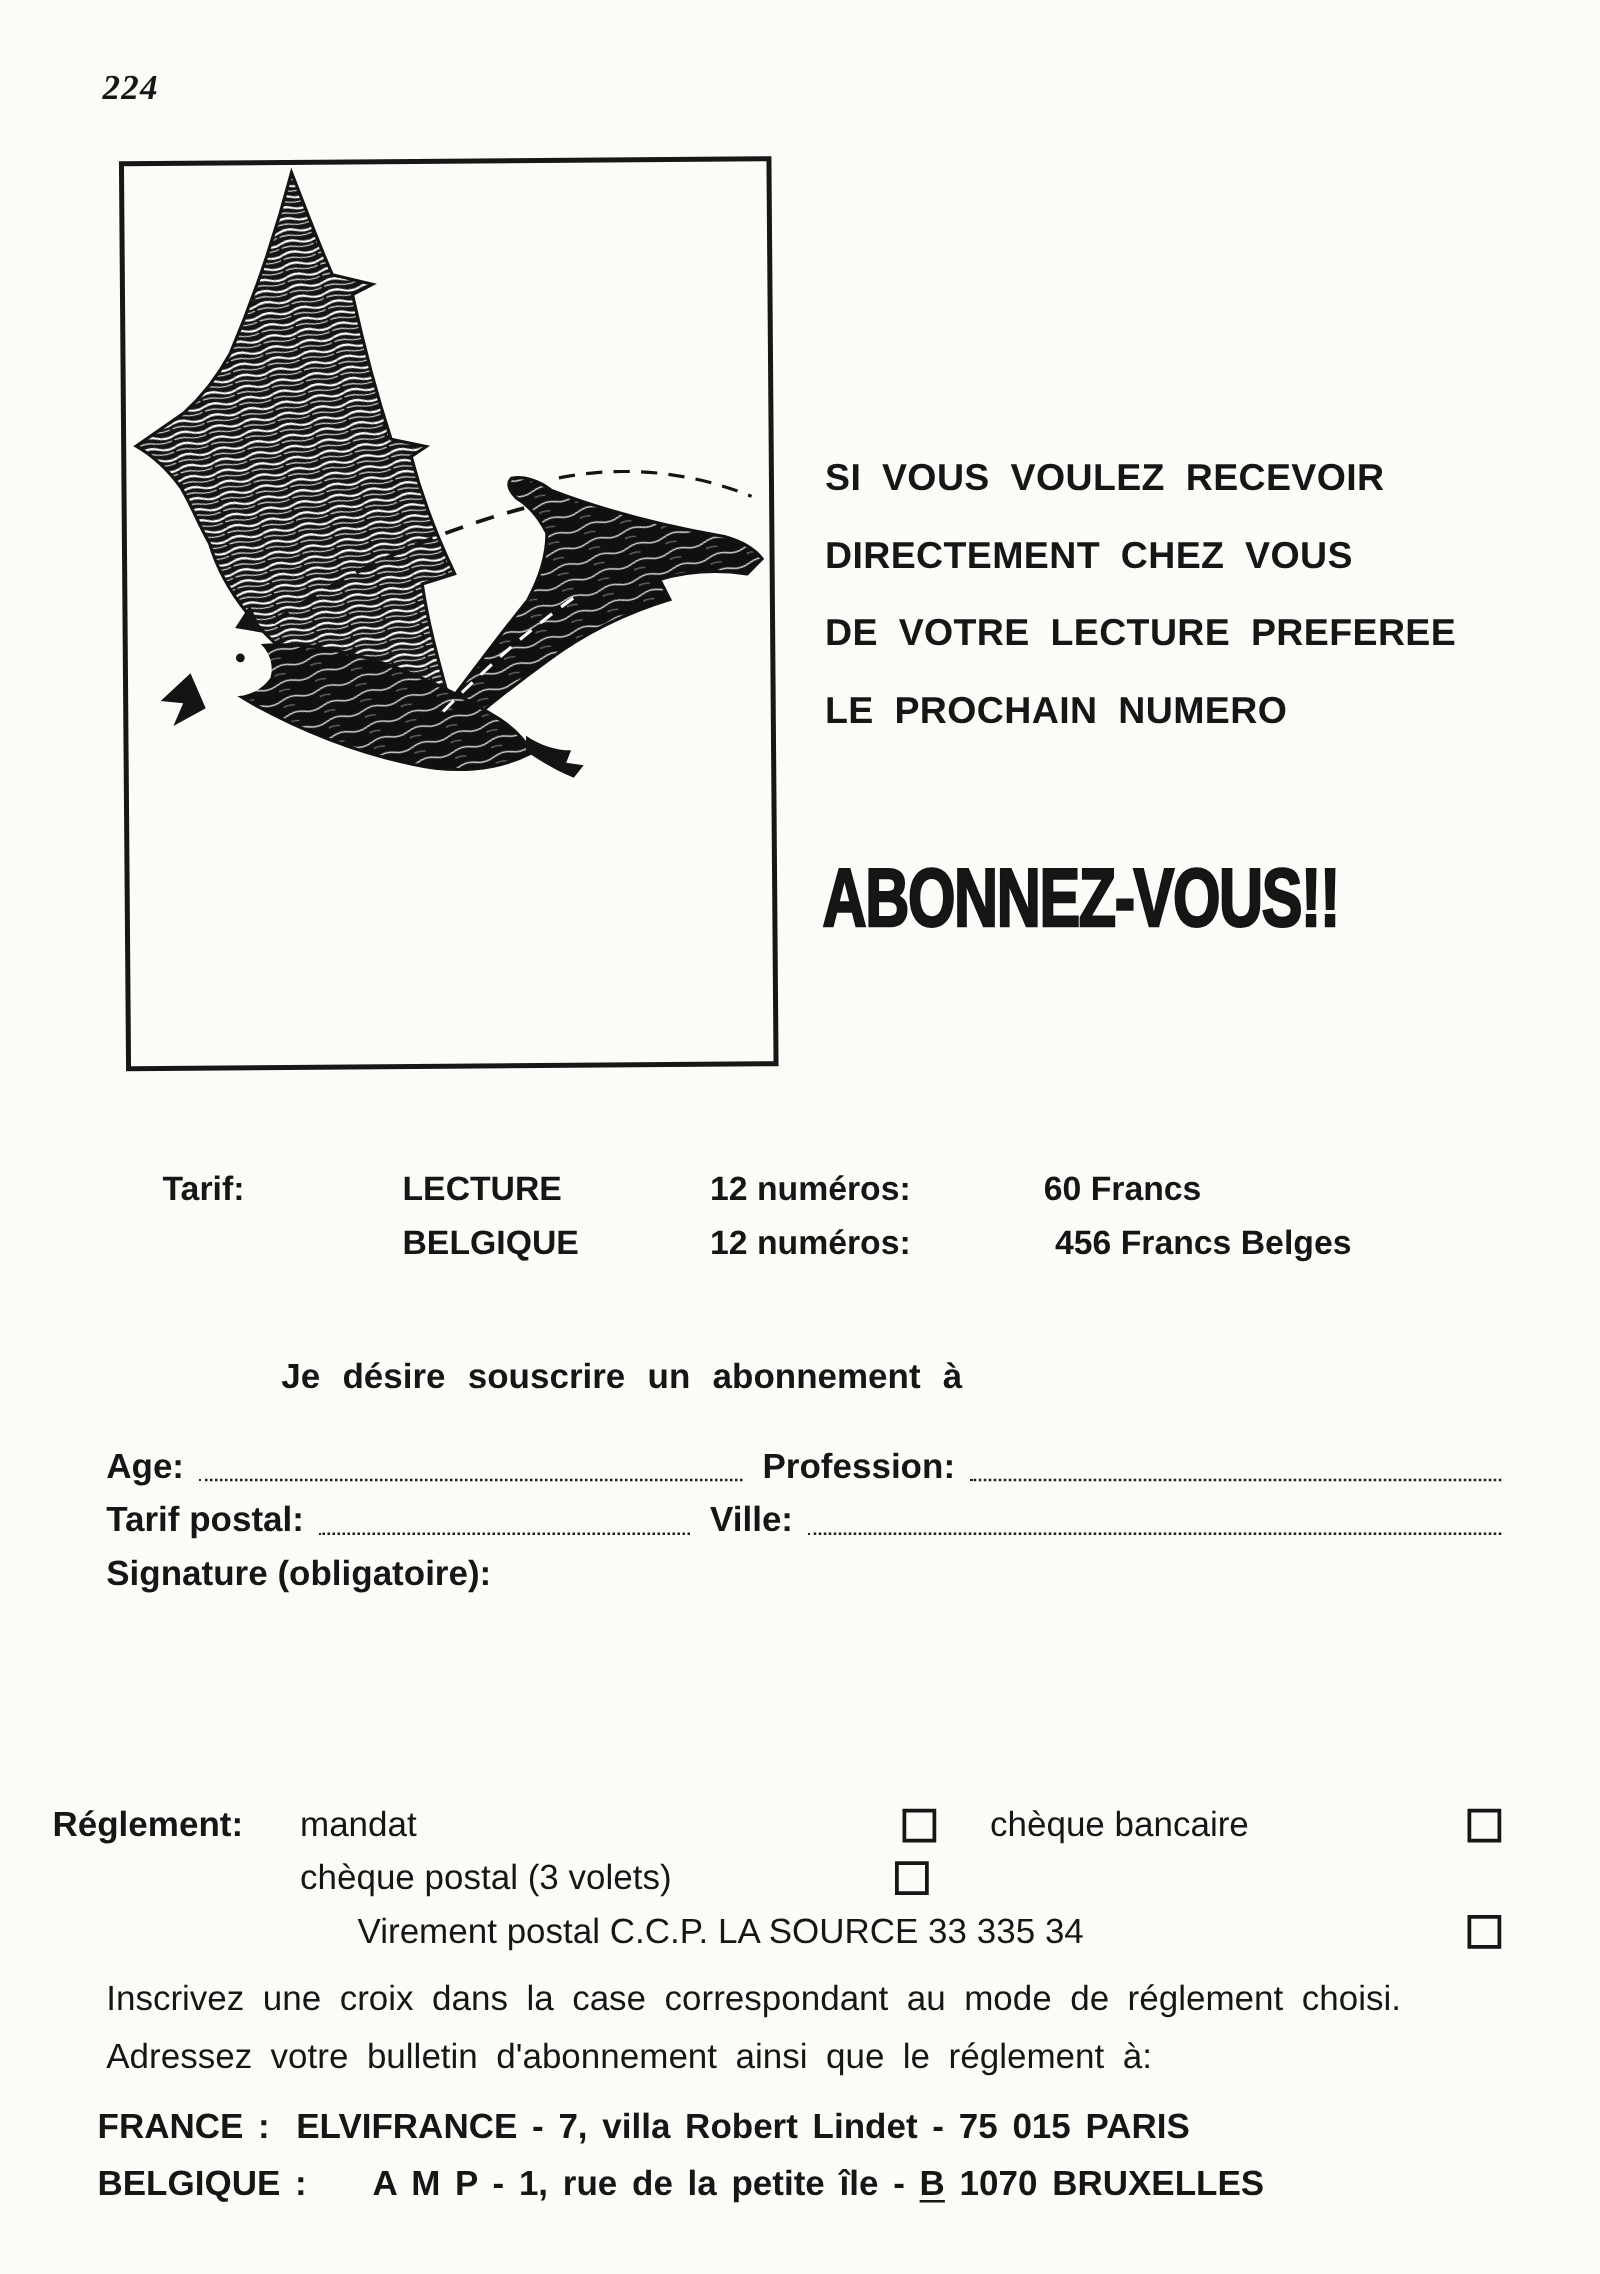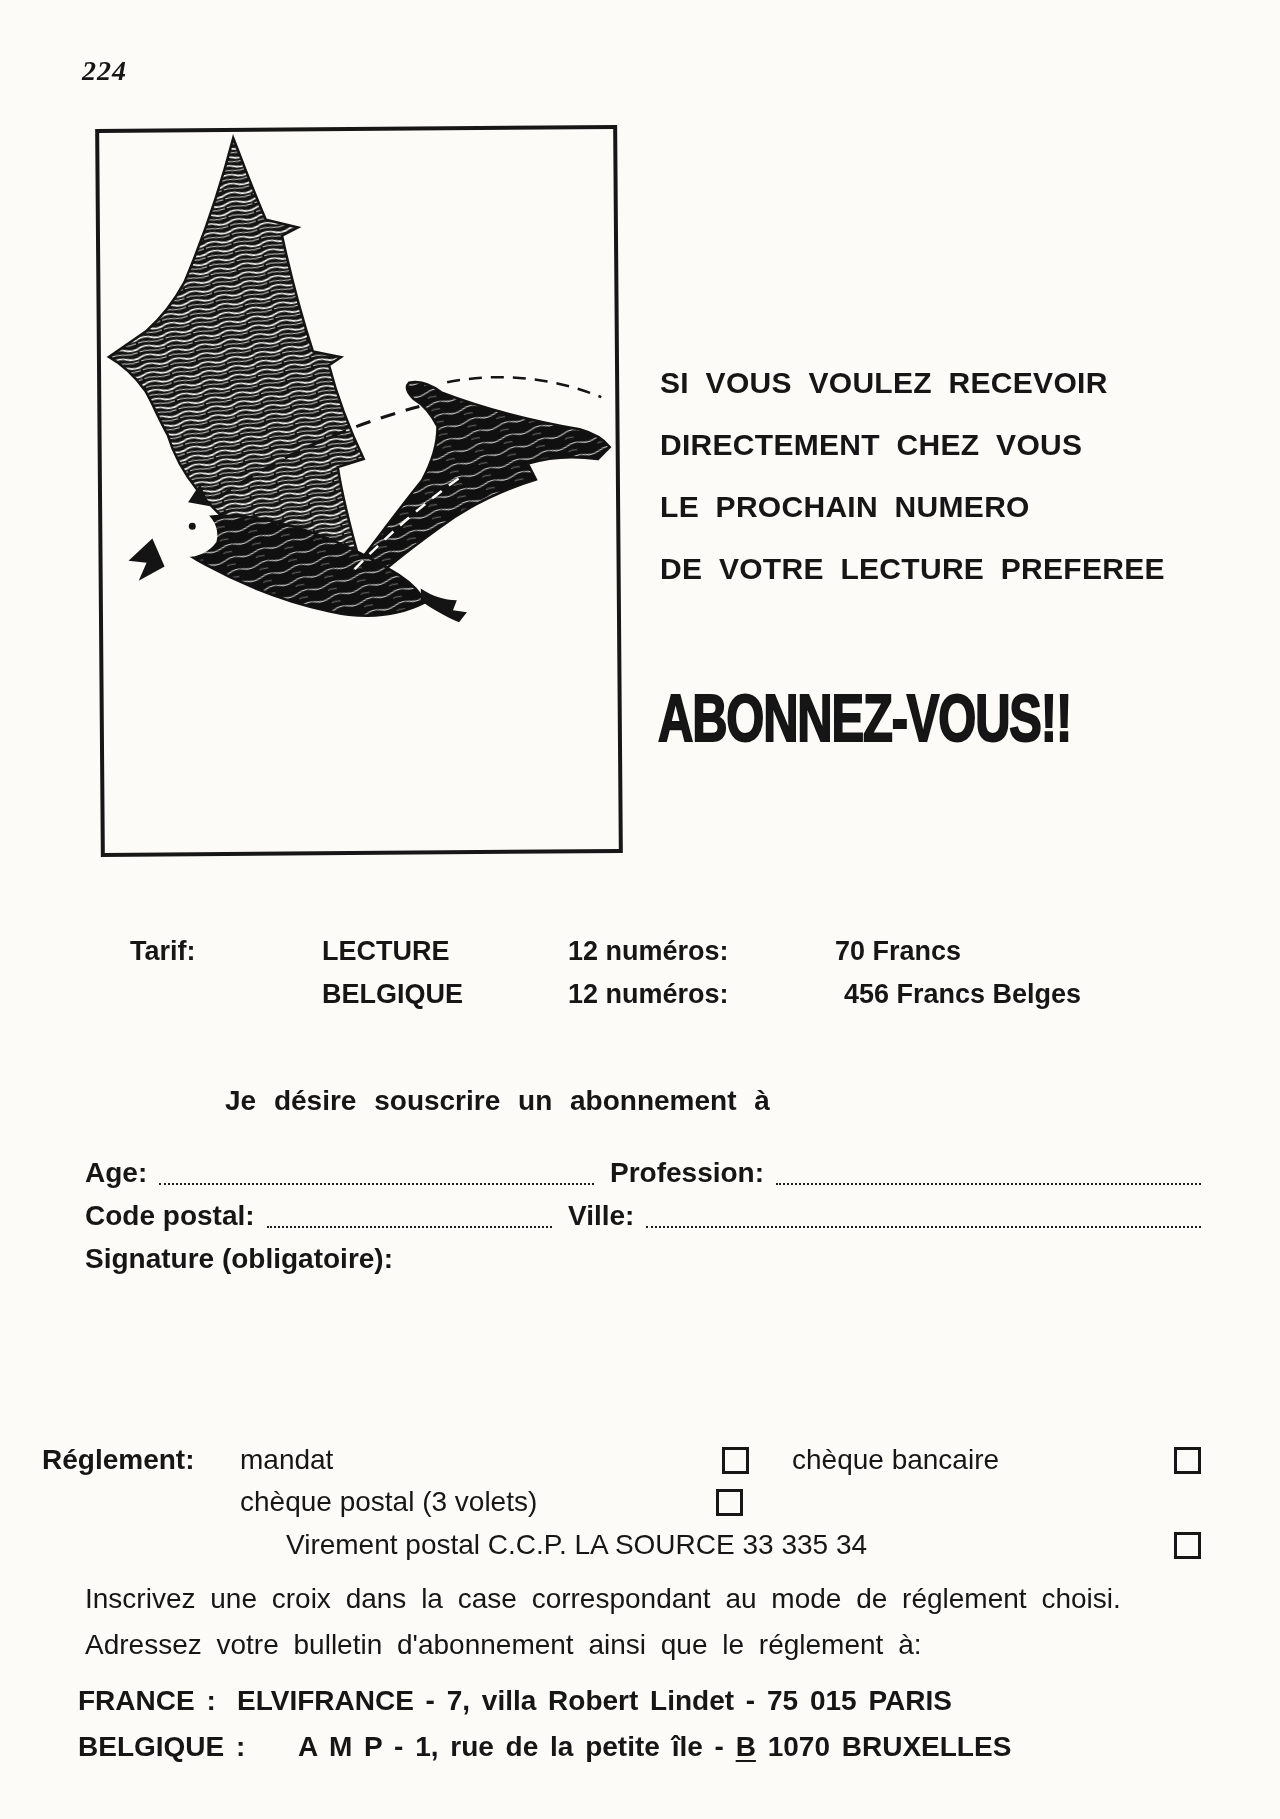--- a/index.html
+++ b/index.html
@@ -161,49 +161,49 @@
       <path d="M 116 366 C 178 324 248 294 318 276" stroke="#141414" stroke-width="3" fill="none" stroke-dasharray="15 11"></path>
       <path d="M 346 252 C 398 242 452 248 500 268" stroke="#141414" stroke-width="2.5" fill="none" stroke-dasharray="13 9"></path>
       <path d="M 252 438 C 286 404 322 372 360 346" stroke="#fcfbf8" stroke-width="2.5" fill="none" stroke-dasharray="12 9"></path>
     </g>
   </svg>
 </div>
 
 <div class="abs promo">
   <div>SI VOUS VOULEZ RECEVOIR</div>
   <div>DIRECTEMENT CHEZ VOUS</div>
+  <div>DE VOTRE LECTURE PREFEREE</div>
   <div>LE PROCHAIN NUMERO</div>
-  <div>DE VOTRE LECTURE PREFEREE</div>
 </div>
 <div class="abs headline">ABONNEZ-VOUS!!</div>
 
 <div class="tarif">
   <span class="abs" style="left:130px;top:908px">Tarif:</span>
   <span class="abs" style="left:322px;top:908px">LECTURE</span>
   <span class="abs" style="left:568px;top:908px">12 numéros:</span>
-  <span class="abs" style="left:835px;top:908px">70 Francs</span>
+  <span class="abs" style="left:835px;top:908px">60 Francs</span>
   <span class="abs" style="left:322px;top:951px">BELGIQUE</span>
   <span class="abs" style="left:568px;top:951px">12 numéros:</span>
   <span class="abs" style="left:844px;top:951px">456 Francs Belges</span>
 </div>
 
 <div class="abs intro">Je désire souscrire un abonnement à</div>
 
 <div class="abs form">
   <div class="form-row">
     <span class="seg-fixed1">
       <span class="lbl">Age:</span>
       <span class="dots"></span>
     </span>
     <span class="lbl">Profession:</span>
     <span class="dots last"></span>
   </div>
   <div class="form-row">
     <span class="seg-fixed2">
-      <span class="lbl">Code postal:</span>
+      <span class="lbl">Tarif postal:</span>
       <span class="dots"></span>
     </span>
     <span class="lbl">Ville:</span>
     <span class="dots last"></span>
   </div>
   <div class="form-row">
     <span class="lbl">Signature (obligatoire):</span>
   </div>
 </div>
 

